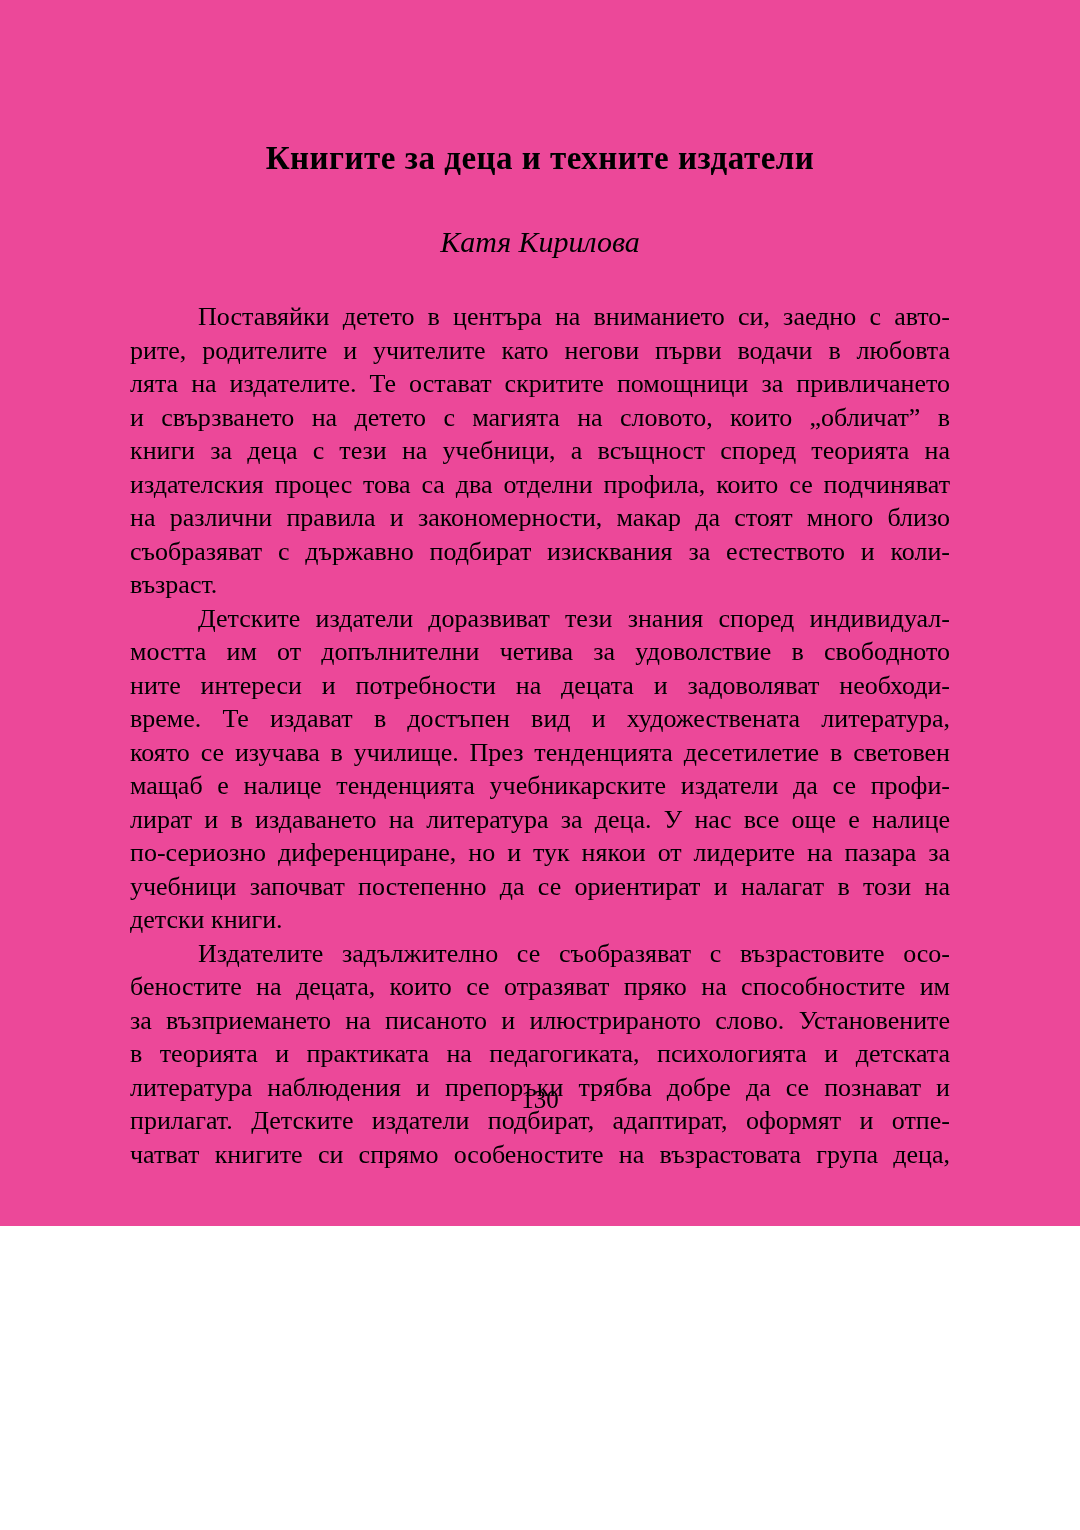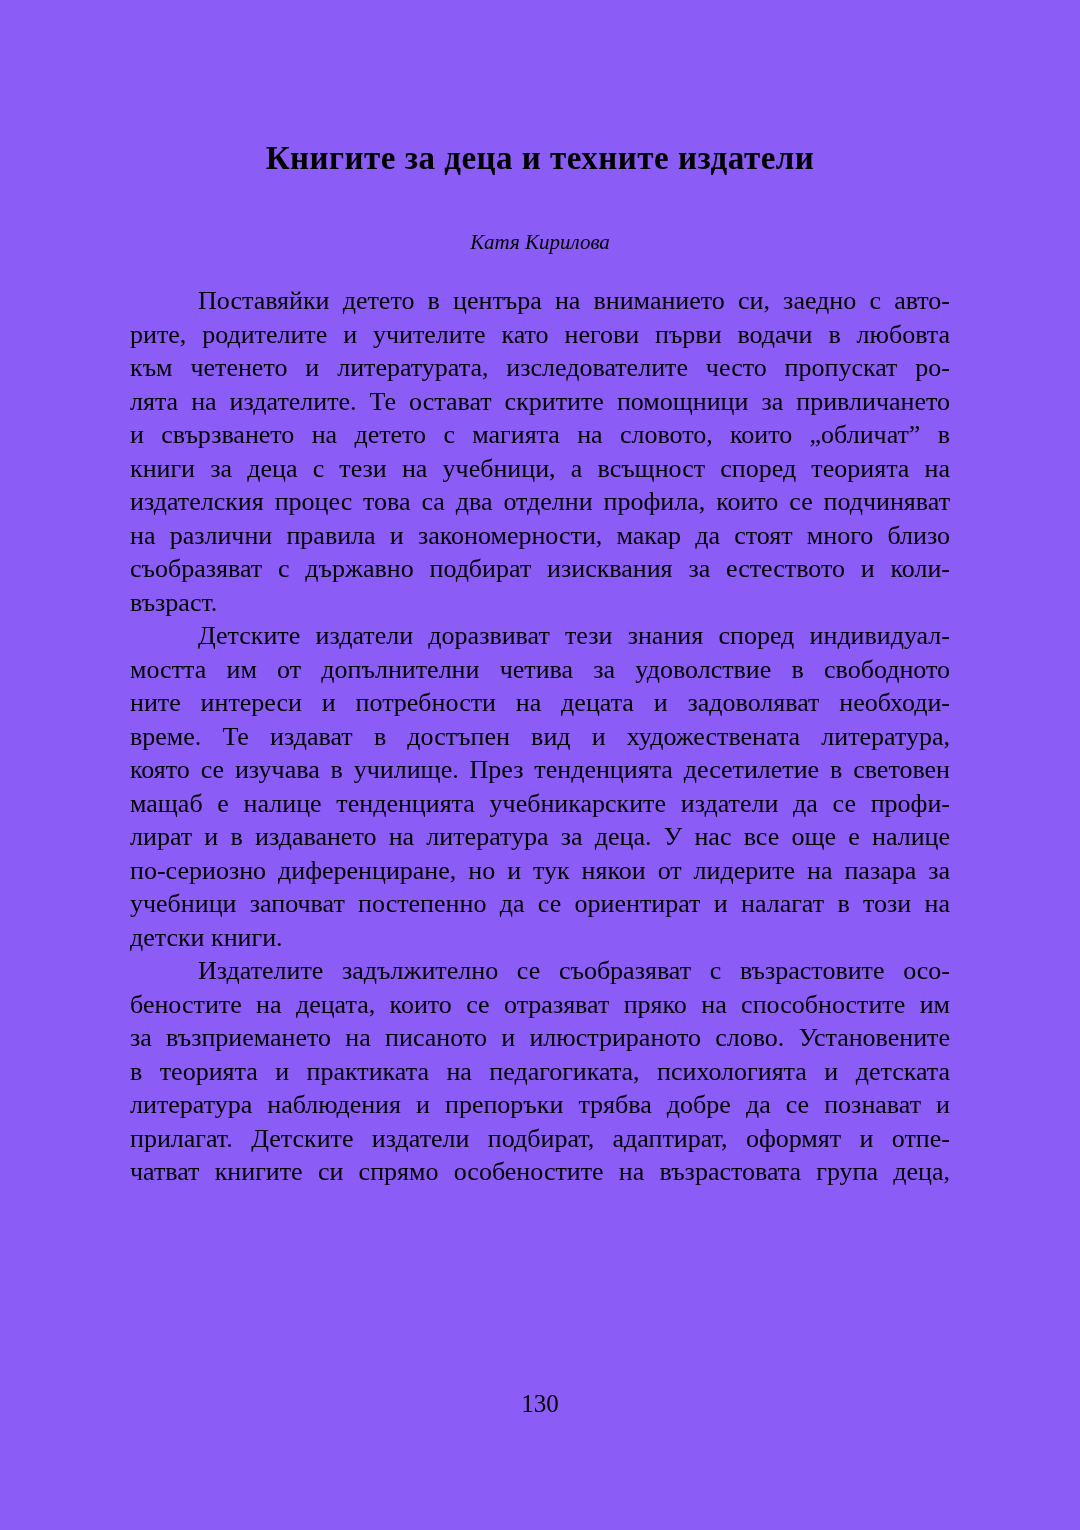--- a/index.html
+++ b/index.html
@@ -3,44 +3,44 @@
 <meta charset="utf-8">
 <style>
   html, body {
     margin: 0;
     padding: 0;
     background: #ffffff;
   }
   .page {
     position: relative;
     width: 1080px;
-    height: 1530px;
-    background: #8b5cf6;
+    height: 1226px;
+    background: #ec4899;
     color: #000000;
     font-family: "Liberation Serif", "DejaVu Serif", serif;
     overflow: hidden;
   }
   .title {
     margin: 0;
     padding-top: 138px;
     text-align: center;
     font-size: 33px;
     line-height: 40px;
     font-weight: bold;
     letter-spacing: 0.5px;
   }
   .author {
     margin-top: 46px;
     text-align: center;
     font-style: italic;
-    font-size: 21px;
+    font-size: 30px;
     line-height: 36px;
   }
   .body-text {
-    margin: 24px auto 0 auto;
+    margin: 40px auto 0 auto;
     width: 820px;
     font-size: 26px;
     line-height: 33.5px;
     text-rendering: optimizeLegibility;
   }
   .para { margin: 0; }
   .line {
     white-space: nowrap;
     text-align: justify;
     text-align-last: justify;
@@ -60,21 +60,20 @@
 </head>
 <body>
 
 <div class="page">
   <h1 class="title">Книгите за деца и техните издатели</h1>
   <div class="author">Катя Кирилова</div>
   <div class="body-text" id="body-text">
       <div class="para">
         <div class="line first">Поставяйки детето в центъра на вниманието си, заедно с авто-</div>
         <div class="line">рите, родителите и учителите като негови първи водачи в любовта</div>
-        <div class="line">към четенето и литературата, изследователите често пропускат ро-</div>
         <div class="line">лята на издателите. Те остават скритите помощници за привличането</div>
         <div class="line">и свързването на детето с магията на словото, които „обличат” в</div>
         <div class="line">книги за деца с тези на учебници, а всъщност според теорията на</div>
         <div class="line">издателския процес това са два отделни профила, които се подчиняват</div>
         <div class="line">на различни правила и закономерности, макар да стоят много близо</div>
         <div class="line">съобразяват с държавно подбират изисквания за естеството и коли-</div>
         <div class="line last-left">възраст.</div>
       </div>
       <div class="para">
         <div class="line first">Детските издатели доразвиват тези знания според индивидуал-</div>

